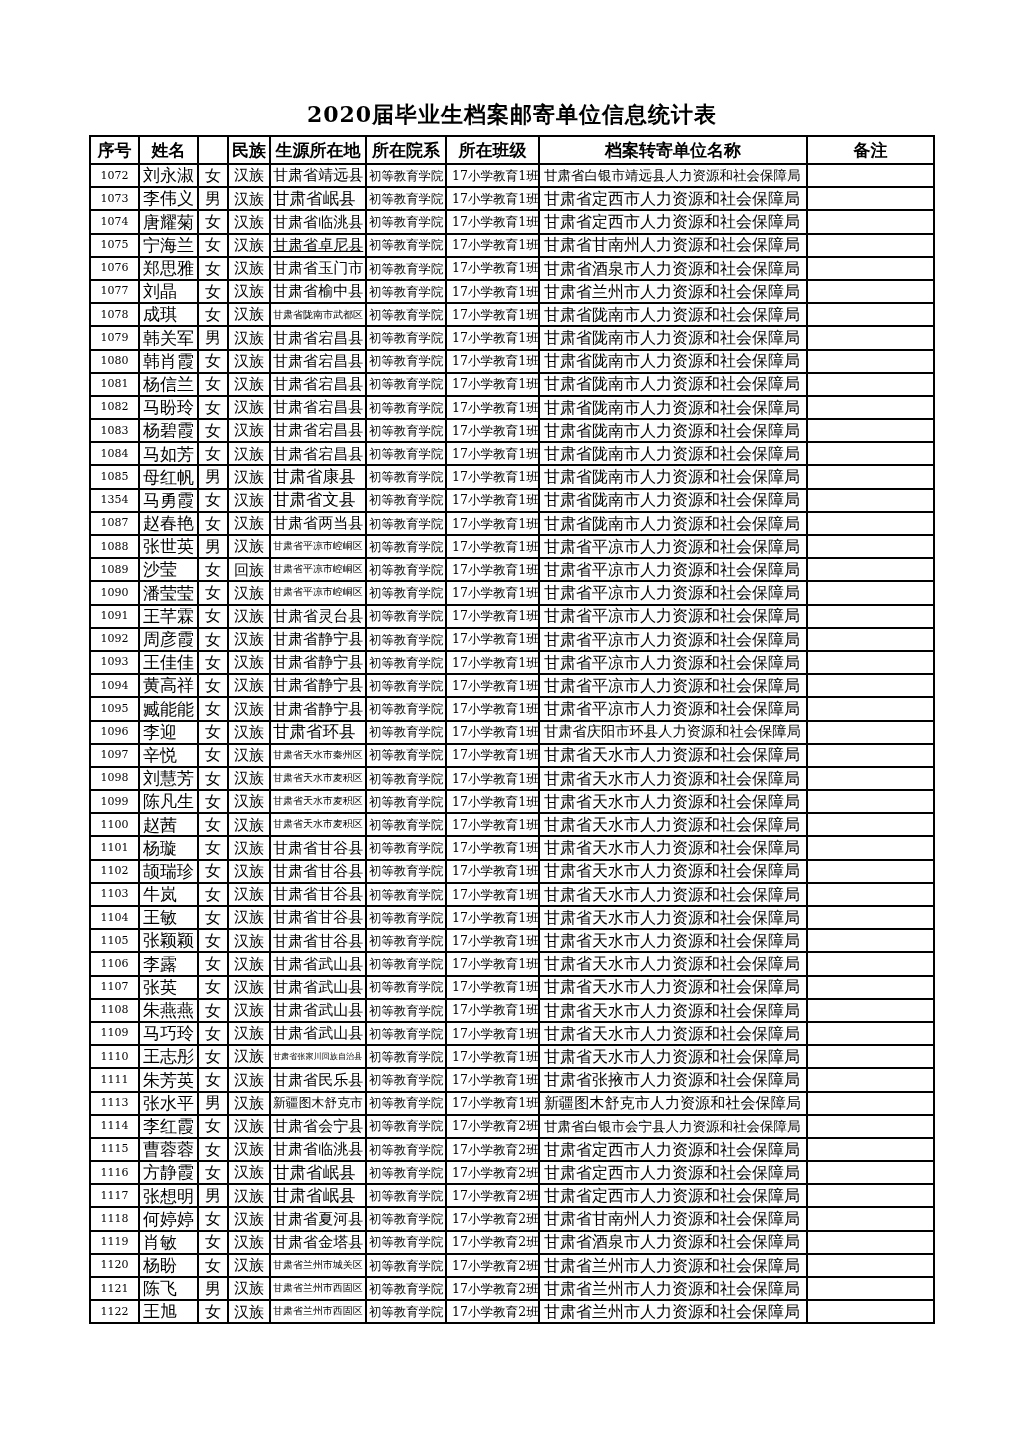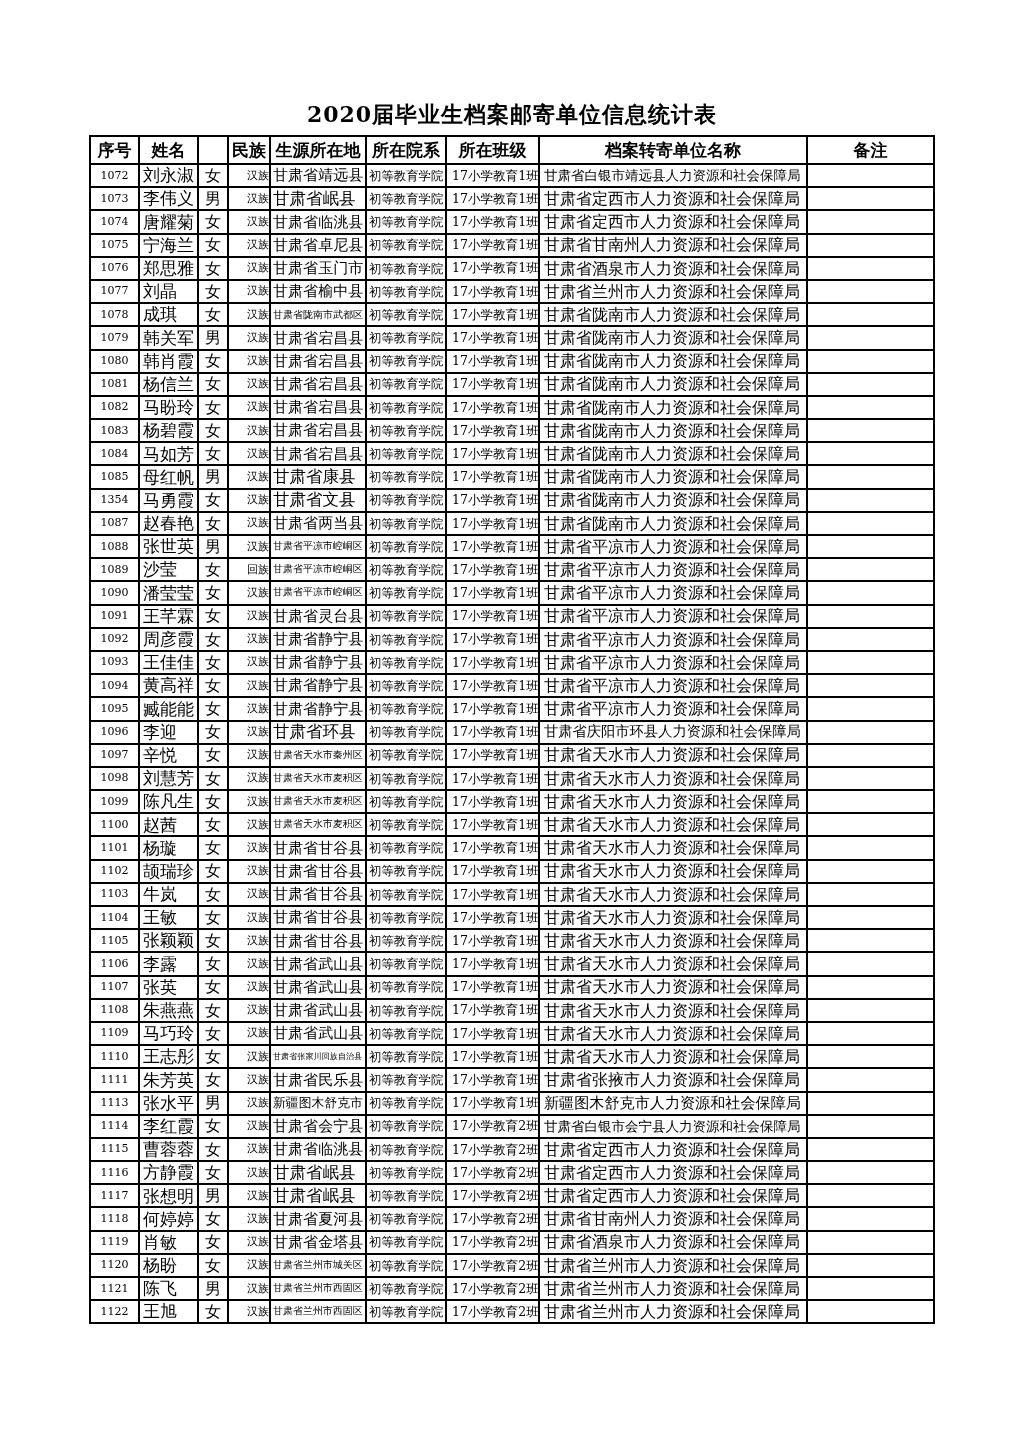--- a/index.html
+++ b/index.html
@@ -47,21 +47,21 @@
   table.records tbody tr { height: 23.2px; }
   .cellin {
     white-space: nowrap;
     overflow: hidden;
     line-height: 1.1;
   }
   
   .c0 { text-align: center; font-size: 11px; }
   .c1 { text-align: left; padding-left: 3px; font-size: 17px; }
   .c2 { text-align: center; font-size: 16px; }
-  .c3 { text-align: right; font-size: 11px; }
+  .c3 { text-align: center; font-size: 15px; }
   .c4 { text-align: left; padding-left: 2px; font-size: 16.5px; }
   .c5 { text-align: left; padding-left: 2px; font-size: 14px; }
   .c6 { text-align: left; padding-left: 5px; font-size: 14px; }
   .c7 { text-align: left; padding-left: 4px; font-size: 16px; }
   .c8 { text-align: center; font-size: 16px; }
   .head {
     font-weight: bold;
     text-align: center !important;
     padding-left: 0 !important;
     font-size: 17px !important;
@@ -211,21 +211,21 @@
             <td>
               <div class="cellin fit c1">宁海兰</div>
             </td>
             <td>
               <div class="cellin fit c2">女</div>
             </td>
             <td>
               <div class="cellin fit c3">汉族</div>
             </td>
             <td>
-              <div class="cellin fit c4" style="font-size: 15.0564px;">甘肃省卓尼县</div>
+              <div class="cellin fit c4" style="font-size: 15.0564px; text-decoration: underline;">甘肃省卓尼县</div>
             </td>
             <td>
               <div class="cellin fit c5" style="font-size: 12.3977px;">初等教育学院</div>
             </td>
             <td>
               <div class="cellin fit c6" style="font-size: 12.5687px;">17小学教育1班</div>
             </td>
             <td>
               <div class="cellin fit c7">甘肃省甘南州人力资源和社会保障局</div>
             </td>

